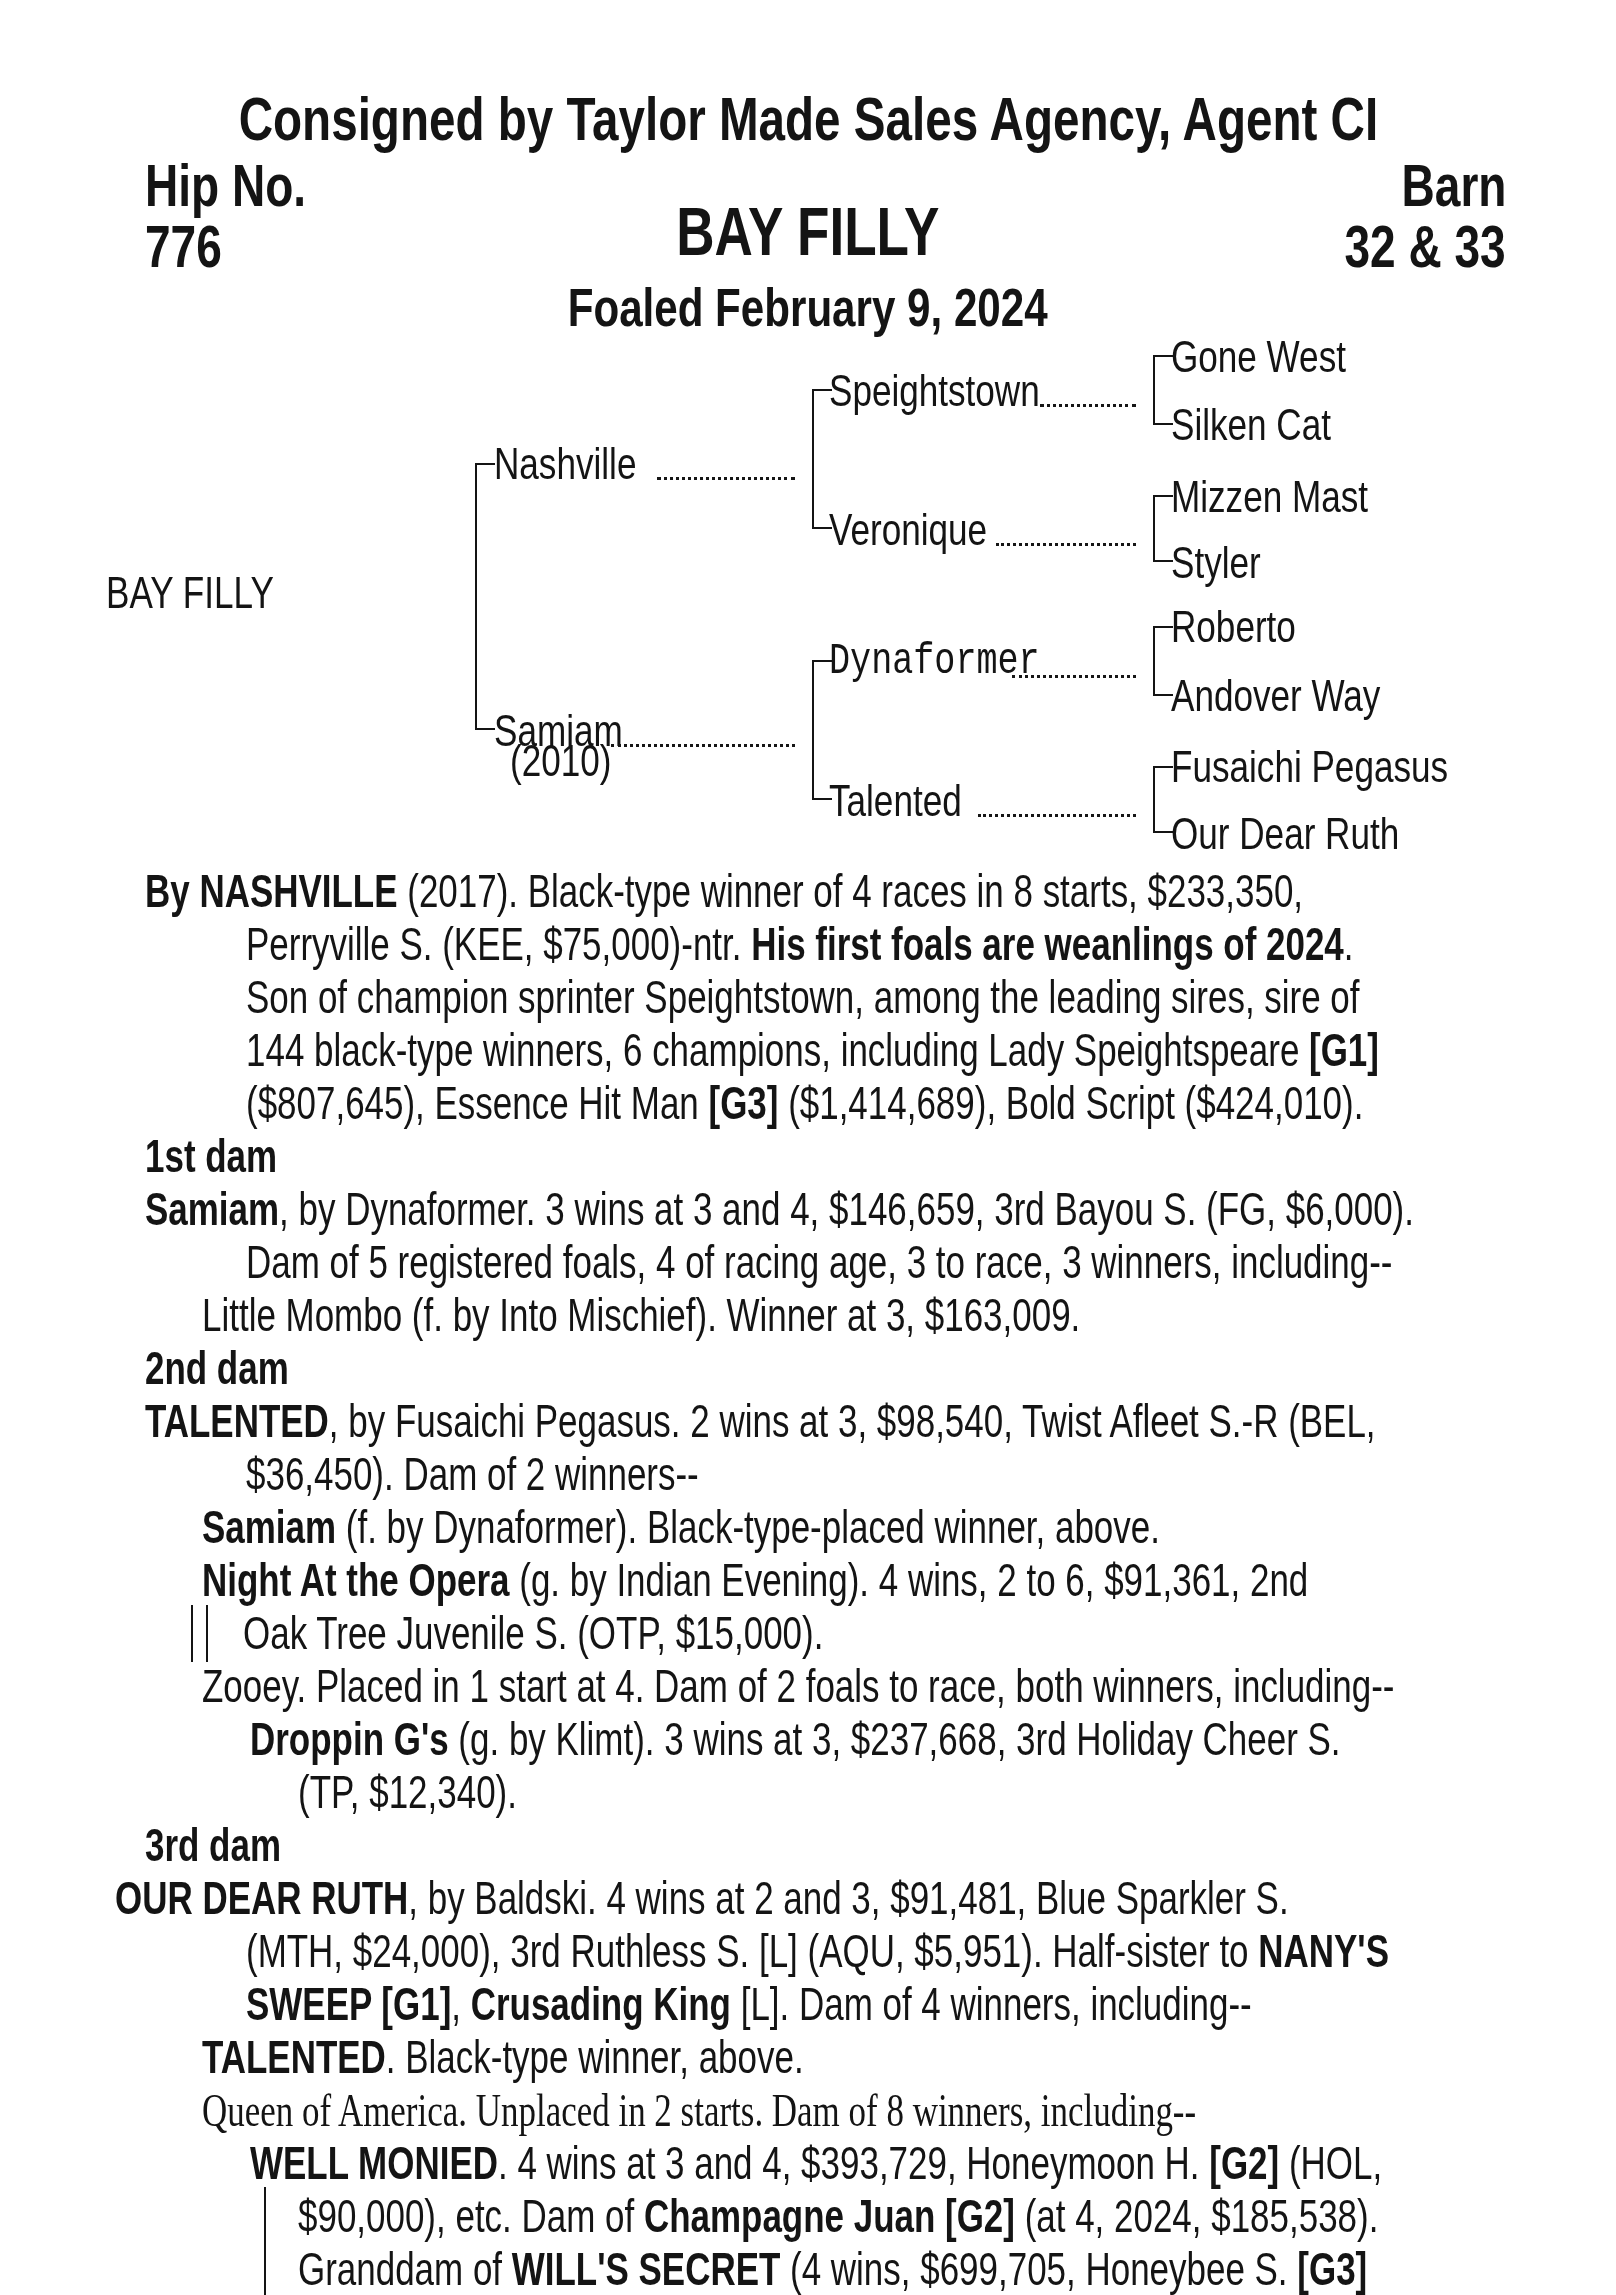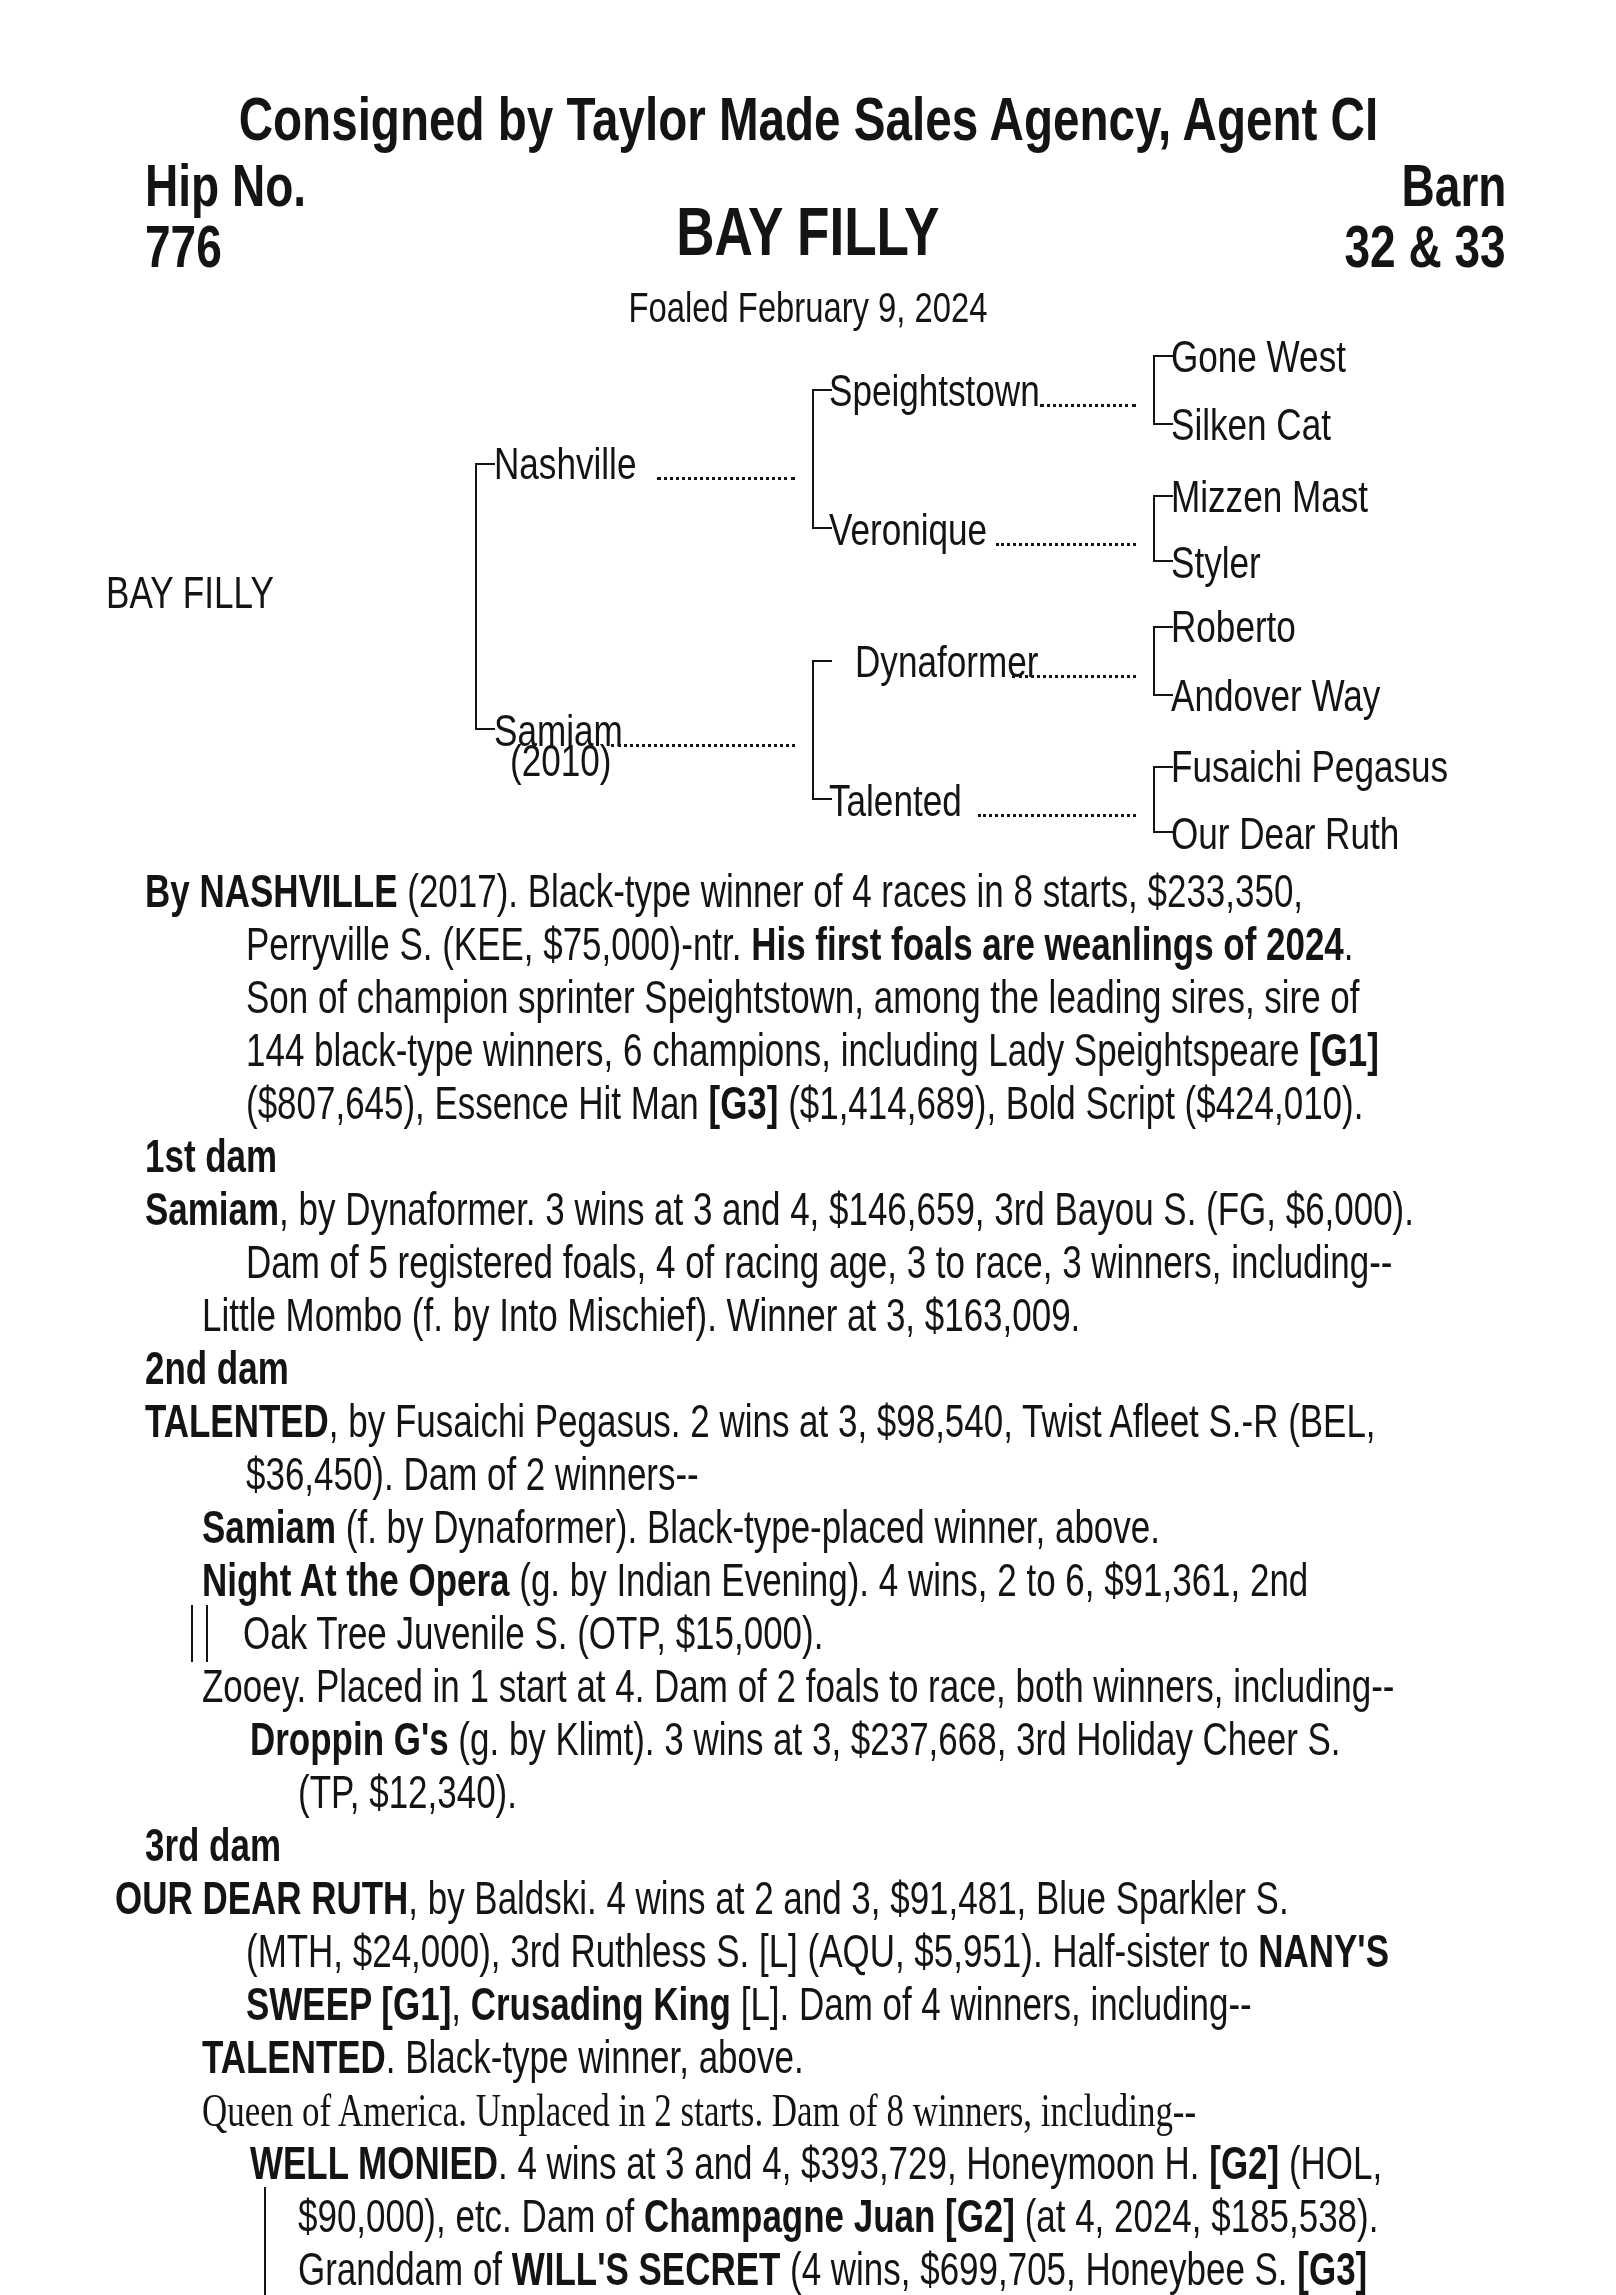--- a/index.html
+++ b/index.html
@@ -14,21 +14,21 @@
   .t{display:inline-block;transform:scaleX(0.78);transform-origin:0 50%;white-space:nowrap;}
   .hc{text-align:center;}
   .hc .t{transform-origin:50% 50%;}
   .hr-right{position:absolute;right:110px;text-align:left;}
   .hr-right .t{transform-origin:100% 50%;}
   .hl-left{position:absolute;left:145px;}
   .consigned{top:85px;height:69px;line-height:69px;font-size:61px;font-weight:bold;}
   .hiplbl{top:152px;height:69px;line-height:69px;font-size:59px;font-weight:bold;}
   .hipnum{top:213px;height:69px;line-height:69px;font-size:59px;font-weight:bold;}
   .title{top:195px;height:73px;line-height:73px;font-size:68px;font-weight:bold;}
-  .foaled{top:273px;height:69px;line-height:69px;font-size:42px;font-weight:normal;}
+  .foaled{top:273px;height:69px;line-height:69px;font-size:54px;font-weight:bold;}
   
   .prow{position:absolute;height:51px;line-height:51px;font-size:45px;}
   .lead{position:absolute;height:0;border-bottom:3.2px dotted #161616;}
   .br{position:absolute;width:18.4px;border-left:2.3px solid #141414;}
   .br::before{content:"";position:absolute;left:0;right:0;top:0;border-top:2.3px solid #141414;}
   .br::after{content:"";position:absolute;left:0;right:0;bottom:0;border-bottom:2.3px solid #141414;}
   
   .cbody{position:absolute;left:0;top:865px;right:0;font-size:46px;}
   .line{position:relative;height:53px;line-height:53px;white-space:nowrap;}
   .line .t{transform:scaleX(0.76);}
@@ -61,21 +61,21 @@
   <div>
 
     <div class="prow" style="left:106px;top:567px;"><span class="t">BAY FILLY</span></div>
 
     <div class="prow" style="left:494px;top:438px;"><span class="t">Nashville</span></div>
     <div class="prow" style="left:494px;top:705px;"><span class="t">Samiam</span></div>
     <div class="prow" style="left:510px;top:735px;"><span class="t">(2010)</span></div>
 
     <div class="prow" style="left:829px;top:365px;"><span class="t">Speightstown</span></div>
     <div class="prow" style="left:829px;top:504px;"><span class="t">Veronique</span></div>
-    <div class="prow" style="left:855px;top:636px;"><span class="t">Dynaformer</span></div>
+    <div class="prow" style="left:829px;top:636px;font-family:Liberation Mono, monospace;"><span class="t">Dynaformer</span></div>
     <div class="prow" style="left:829px;top:775px;"><span class="t">Talented</span></div>
 
     <div class="prow" style="left:1171px;top:331px;"><span class="t">Gone West</span></div>
     <div class="prow" style="left:1171px;top:399px;"><span class="t">Silken Cat</span></div>
     <div class="prow" style="left:1171px;top:471px;"><span class="t">Mizzen Mast</span></div>
     <div class="prow" style="left:1171px;top:537px;"><span class="t">Styler</span></div>
     <div class="prow" style="left:1171px;top:601px;"><span class="t">Roberto</span></div>
     <div class="prow" style="left:1171px;top:670px;"><span class="t">Andover Way</span></div>
     <div class="prow" style="left:1171px;top:741px;"><span class="t">Fusaichi Pegasus</span></div>
     <div class="prow" style="left:1171px;top:808px;"><span class="t">Our Dear Ruth</span></div>

